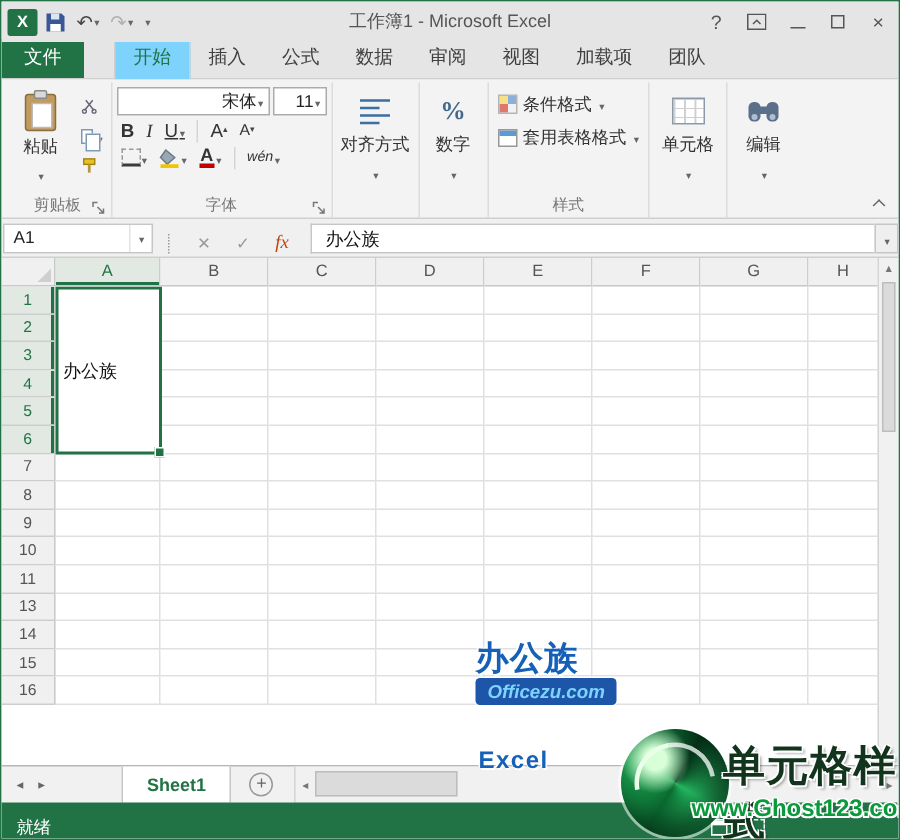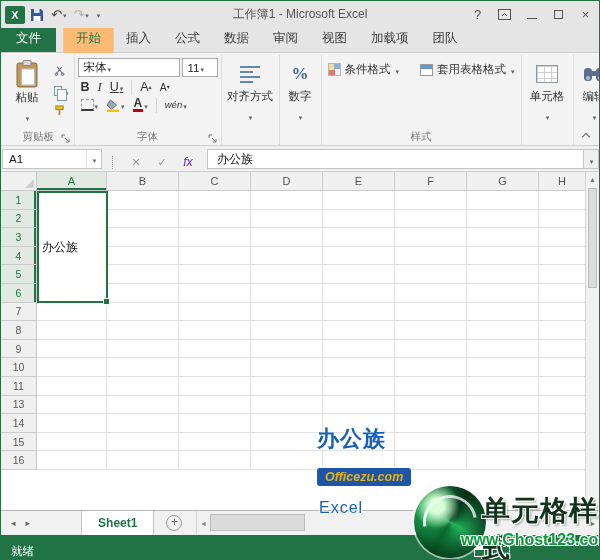--- a/index.html
+++ b/index.html
@@ -16,76 +16,76 @@
   .qbtn .dd::after{vertical-align:middle}
   .wtitle{position:absolute;left:0;right:0;text-align:center;font-size:12px;color:#555}
   .wctrls{margin-left:auto;display:flex;align-items:center;height:100%;z-index:2}
   .wbtn{width:27px;height:100%;display:flex;align-items:center;justify-content:center;font-size:13px;color:#555}
   .min-glyph{width:10px;height:1px;background:#555;display:block;margin-top:7px}
   .max-glyph{width:9px;height:9px;border:1px solid #555;display:block}
 
   
   .tabrow{height:25px;background:#e5e5e5;display:flex;align-items:flex-end;flex:0 0 auto;border-bottom:1px solid #cfcfcf}
   .rtab{padding:4px 12px 5px;font-size:12.5px;color:#404040;white-space:nowrap}
-  .rtab.file{background:#217346;color:#fff;padding:4px 15px 5px;margin-right:7px}
-  .rtab.active{background:#fdba74;color:#217346;border:1px solid #cfcfcf;border-bottom:none;margin-bottom:-1px;padding-bottom:6px}
+  .rtab.file{background:#217346;color:#fff;padding:4px 15px 5px;margin-right:20px}
+  .rtab.active{background:#7dd3fc;color:#217346;border:1px solid #cfcfcf;border-bottom:none;margin-bottom:-1px;padding-bottom:6px}
 
   
   .ribbon{height:93px;background:#f3f3f3;border-bottom:1px solid #cfcfcf;display:flex;padding:2px 2px 0 2px;position:relative;flex:0 0 auto}
   .rgroup{display:flex;flex-direction:column;border-right:1px solid #dcdcdc;padding:1px 3px 0}
   .gbody{flex:1;display:flex}
   .glabel{height:15px;font-size:10.5px;color:#777;text-align:center;position:relative;padding:0 12px;white-space:nowrap}
   .launcher{position:absolute;right:1px;bottom:2px;line-height:0}
   
   .clip{gap:4px}
   .paste{width:42px;display:flex;flex-direction:column;align-items:center;justify-content:flex-start;gap:2px;padding-top:4px}
   .plabel{font-size:11.5px;color:#333}
   .clipcol{display:flex;flex-direction:column;gap:5px;padding-top:7px}
   .mini-btn{display:flex;align-items:center;gap:2px;height:15px;padding:0 2px}
   .copy-glyph{position:relative;width:8px;height:10px;border:1px solid #7d9ab5;background:#fff;display:inline-block}
   .copy-glyph::before{content:"";position:absolute;left:2px;top:2px;width:8px;height:10px;border:1px solid #7d9ab5;background:#fff}
   
   .fontg{flex-direction:column;gap:2px;padding-top:2px}
   .frow{display:flex;align-items:center;gap:2px}
-  .combo{background:#fff;border:1px solid #ababab;height:19px;display:flex;align-items:center;justify-content:flex-start;padding:0 3px 0 5px;font-size:11.5px;color:#222}
+  .combo{background:#fff;border:1px solid #ababab;height:19px;display:flex;align-items:center;justify-content:flex-end;padding:0 3px 0 5px;font-size:11.5px;color:#222}
   .combo.name{width:102px}
   .combo.size{width:36px}
   .tbtn{display:flex;align-items:center;padding:1px 3px;font-size:12.5px;color:#333;justify-content:center;line-height:14px}
   .tbtn.b{font-weight:bold}
   .tbtn.i{font-style:italic;font-family:"Liberation Serif",serif}
   .tbtn.u span{text-decoration:underline}
   .vsep{width:1px;height:15px;background:#d5d5d5;margin:0 3px}
   .grow-a::after{content:"▴";font-size:6px;vertical-align:top;color:#444}
   .shrink-a{font-size:10.5px}
   .shrink-a::after{content:"▾";font-size:6px;vertical-align:top;color:#444}
   .borders-icon{width:13px;height:12px;border:1px dashed #9a9a9a;border-bottom:2px solid #3a3a3a;display:inline-block}
   .fc{font-weight:bold;font-size:12px;line-height:11px;border-bottom:3px solid #c00000;padding:0 1px;display:inline-block}
   .phon{font-size:9.5px;color:#333;font-style:italic}
   
   .bigbtn{flex-direction:column;align-items:center;justify-content:flex-start;padding:5px 6px 2px;width:100%;gap:2px}
   .bigicon{height:26px;display:flex;align-items:center;justify-content:center}
   .biglabel{font-size:11.5px;color:#333;white-space:nowrap}
   .pct{font-size:17px;font-weight:bold;color:#44698c;font-family:"Liberation Serif",serif}
   .cellsicon{width:22px;height:18px;border:1px solid #8a9aa8;background-color:#fff;background-image:linear-gradient(#cfcfcf 1px,transparent 1px),linear-gradient(90deg,#cfcfcf 1px,transparent 1px);background-size:7px 6px;display:inline-block}
   
-  .stylesg{flex-direction:row;gap:15px;padding-top:3px}
+  .stylesg{flex-direction:column;gap:1px;padding-top:3px}
   .stybtn{display:flex;align-items:center;gap:4px;font-size:11.5px;color:#333;height:21px;padding:0 3px;white-space:nowrap}
   .cf-icon{width:13px;height:13px;border:1px solid #b5b5b5;background:conic-gradient(#8ab0dc 0 25%,#f2f2f2 0 50%,#e0766c 0 75%,#f7e08a 0);display:inline-block}
   .ft-icon{width:13px;height:12px;border:1px solid #999;background:linear-gradient(#5b9bd5 0 4px,#fff 4px);display:inline-block}
   .cs-icon{width:13px;height:12px;border:1px solid #999;background:linear-gradient(90deg,#f0d060 0 4px,#8fbc70 4px 9px,#d98c8c 9px);display:inline-block}
   .collapse-ribbon{position:absolute;right:8px;bottom:5px;width:9px;height:9px}
   .collapse-ribbon::before{content:"";position:absolute;left:1px;top:3px;width:5px;height:5px;border-top:1.5px solid #666;border-right:1.5px solid #666;transform:rotate(-45deg)}
 
   
   .fbar{height:26px;background:#f0f0f0;border-bottom:1px solid #cfcfcf;display:flex;align-items:flex-end;padding:2px 0 2px 1px;flex:0 0 auto}
   .namebox{width:100px;height:20px;background:#fff;border:1px solid #c6c6c6;display:flex;align-items:center;font-size:11.5px;padding-left:6px;color:#222}
   .nb-dd{margin-left:auto;border-left:1px solid #e3e3e3;width:15px;height:100%;display:flex;align-items:center;justify-content:center}
   .fdots{width:3px;height:13px;border-left:1px dotted #999;margin:0 8px 0 10px}
   .fbtn{width:26px;text-align:center;font-size:11px;color:#9a9a9a}
-  .fbtn.fx{font-family:Liberation Sans, sans-serif;font-style:italic;color:#6d28d9;font-size:12.5px}
+  .fbtn.fx{font-family:Liberation Serif, serif;font-style:italic;color:#c2410c;font-size:12.5px}
   .fcontent{flex:1;height:20px;background:#fff;border:1px solid #c6c6c6;border-right:none;display:flex;align-items:center;padding-left:9px;font-size:12px;color:#111;margin-left:6px}
   .fexpand{width:16px;height:20px;background:#efefef;border:1px solid #c6c6c6;display:flex;align-items:center;justify-content:center}
 
   
   .gridwrap{flex:1;display:flex;background:#fff;overflow:hidden}
   .sheetarea{flex:1;display:flex;flex-direction:column;overflow:hidden}
   .chrow{display:flex;height:19px;flex:0 0 auto}
   .corner{width:36px;background:#f0f0f0;border-right:1px solid #c9c9c9;border-bottom:1px solid #c9c9c9;position:relative;flex:0 0 auto}
   .corner::after{content:"";position:absolute;right:2px;bottom:2px;border-left:9px solid transparent;border-bottom:9px solid #cfcfcf}
   .chcells{display:flex;flex:1}
@@ -121,22 +121,22 @@
   .vbtn{width:18px;height:16px;display:flex;align-items:center;justify-content:center}
   .vi{display:block;border:1px solid rgba(255,255,255,.95)}
   .vi1{width:12px;height:10px;background:linear-gradient(#fff 0 0) 4px 0/1px 100% no-repeat,linear-gradient(#fff 0 0) 0 4px/100% 1px no-repeat}
   .vi2{width:11px;height:11px;background:linear-gradient(#fff 0 3px,transparent 3px)}
   .vi3{width:12px;height:10px;border-style:dashed}
 
   
   .overlay{position:absolute;inset:0;pointer-events:none;z-index:40}
   .overlay>div{position:absolute}
   .wm-title{left:316px;top:423px;font-size:22px;font-weight:bold;color:#1661b8;text-shadow:1px 1px 0 #fff,-1px -1px 0 #fff,0 0 3px #fff;letter-spacing:1px}
-  .wm-site{left:316px;top:467px;background:#1d55a9;color:#eab308;font-size:12.5px;font-weight:bold;font-style:italic;padding:2px 8px;border-radius:3px;box-shadow:0 0 0 1px rgba(255,255,255,.7)}
-  .wm-caption{left:318px;top:498px;font-size:16px;font-weight:normal;color:#1661b8;text-shadow:1px 1px 0 #fff,-1px -1px 0 #fff;letter-spacing:1px}
+  .wm-site{left:316px;top:451px;background:#1d55a9;color:#7dd3fc;font-size:12.5px;font-weight:bold;font-style:italic;padding:2px 8px;border-radius:3px;box-shadow:0 0 0 1px rgba(255,255,255,.7)}
+  .wm-caption{left:318px;top:498px;font-size:16px;font-weight:bold;color:#1661b8;text-shadow:1px 1px 0 #fff,-1px -1px 0 #fff;letter-spacing:1px}
   .logo-globe{left:413px;top:485px;width:72px;height:72px;border-radius:50%;background:radial-gradient(circle at 32% 28%,#d8ffd8 0 10%,rgba(216,255,216,0) 32%),conic-gradient(from 210deg,#0b6b31,#1aa251,#05361a,#24b75f,#0b6b31);box-shadow:inset -8px -10px 16px rgba(0,0,0,.5),0 0 0 2px rgba(255,255,255,.55)}
   .logo-globe::after{content:"";position:absolute;inset:9px;border-radius:50%;border:3px solid transparent;border-left-color:#eaffe9;border-top-color:rgba(255,255,255,.75);transform:rotate(35deg)}
   .logo-title{left:481px;top:491px;font-size:28px;font-weight:bold;color:#12331c;letter-spacing:1px;text-shadow:-1px -1px 0 #fff,1px -1px 0 #fff,-1px 1px 0 #fff,1px 1px 0 #fff,2px 2px 2px rgba(0,0,0,.35)}
   .logo-url{left:460px;top:530px;font-size:16px;font-weight:bold;color:#0a9a3c;text-shadow:-1px -1px 0 #fff,1px -1px 0 #fff,-1px 1px 0 #fff,1px 1px 0 #fff}
 </style>
 </head>
 <body>
 
 <div class="app">
 

